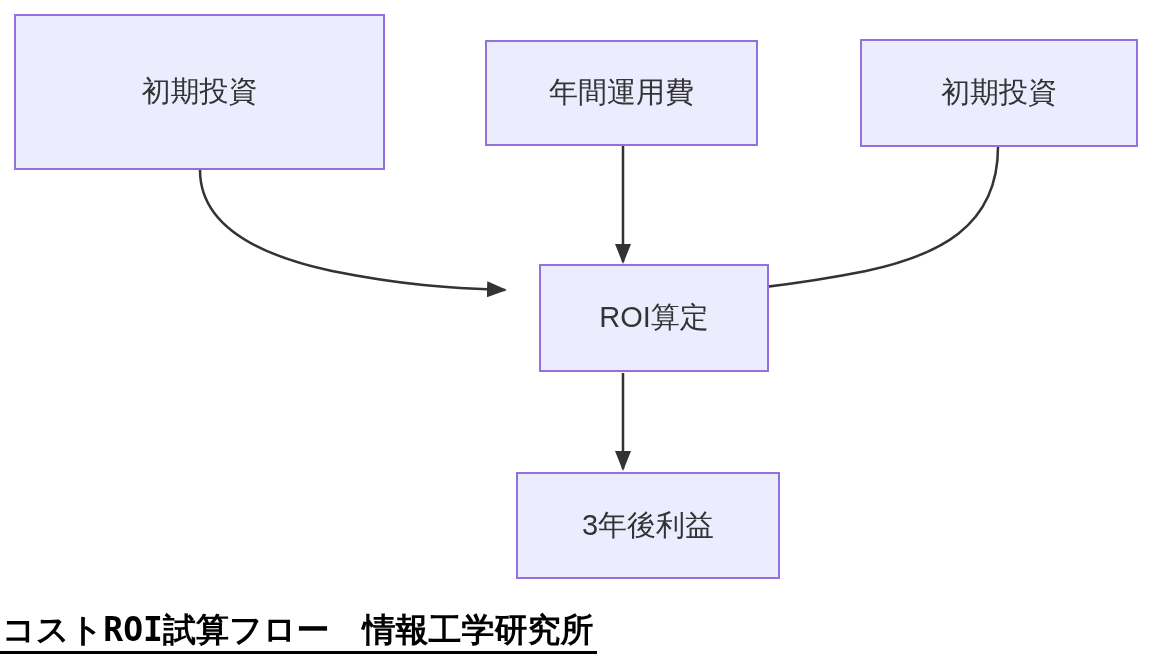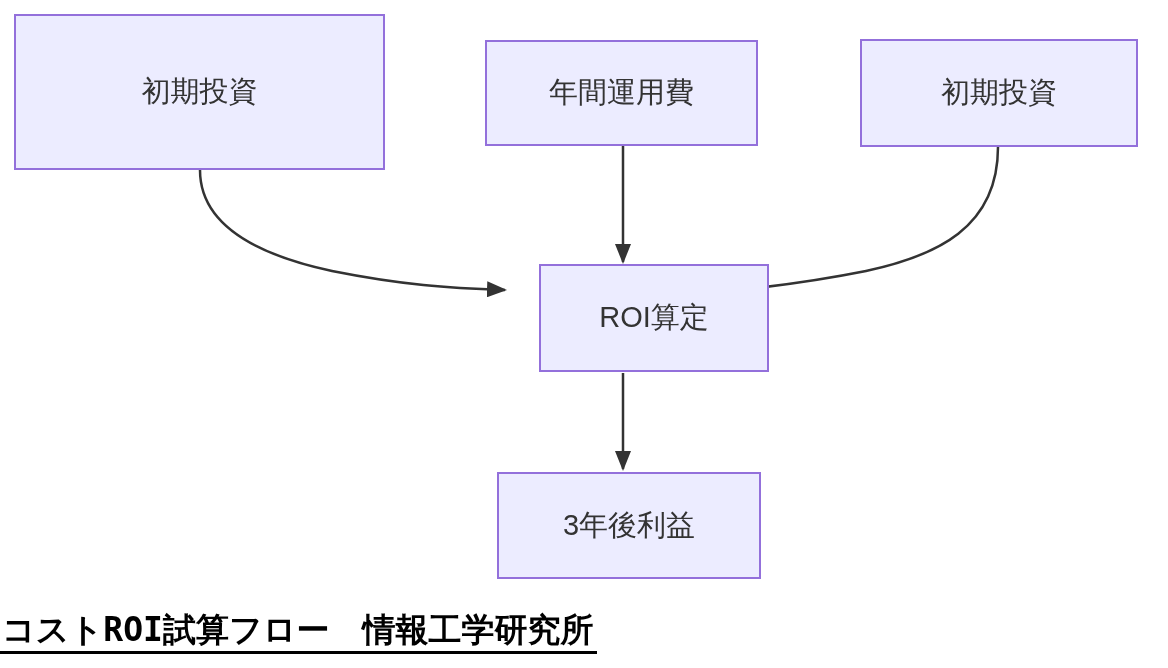--- a/index.html
+++ b/index.html
@@ -79,19 +79,19 @@
   </div>
 
   <div class="node" style="left:860px; top:39px; width:278px; height:108px;">
     <span>初期投資</span>
   </div>
 
   <div class="node" style="left:508px; top:264px; width:230px; height:108px;margin-left:31px;">
     <span>ROI算定</span>
   </div>
 
-  <div class="node" style="left:497px; top:472px; width:264px; height:107px;">
+  <div class="node" style="left:516px; top:472px; width:264px; height:107px;">
     <span>3年後利益</span>
   </div>
 
   <div class="caption">コストROI試算フロー　情報工学研究所</div>
 
 </div>
 
 </body></html>

